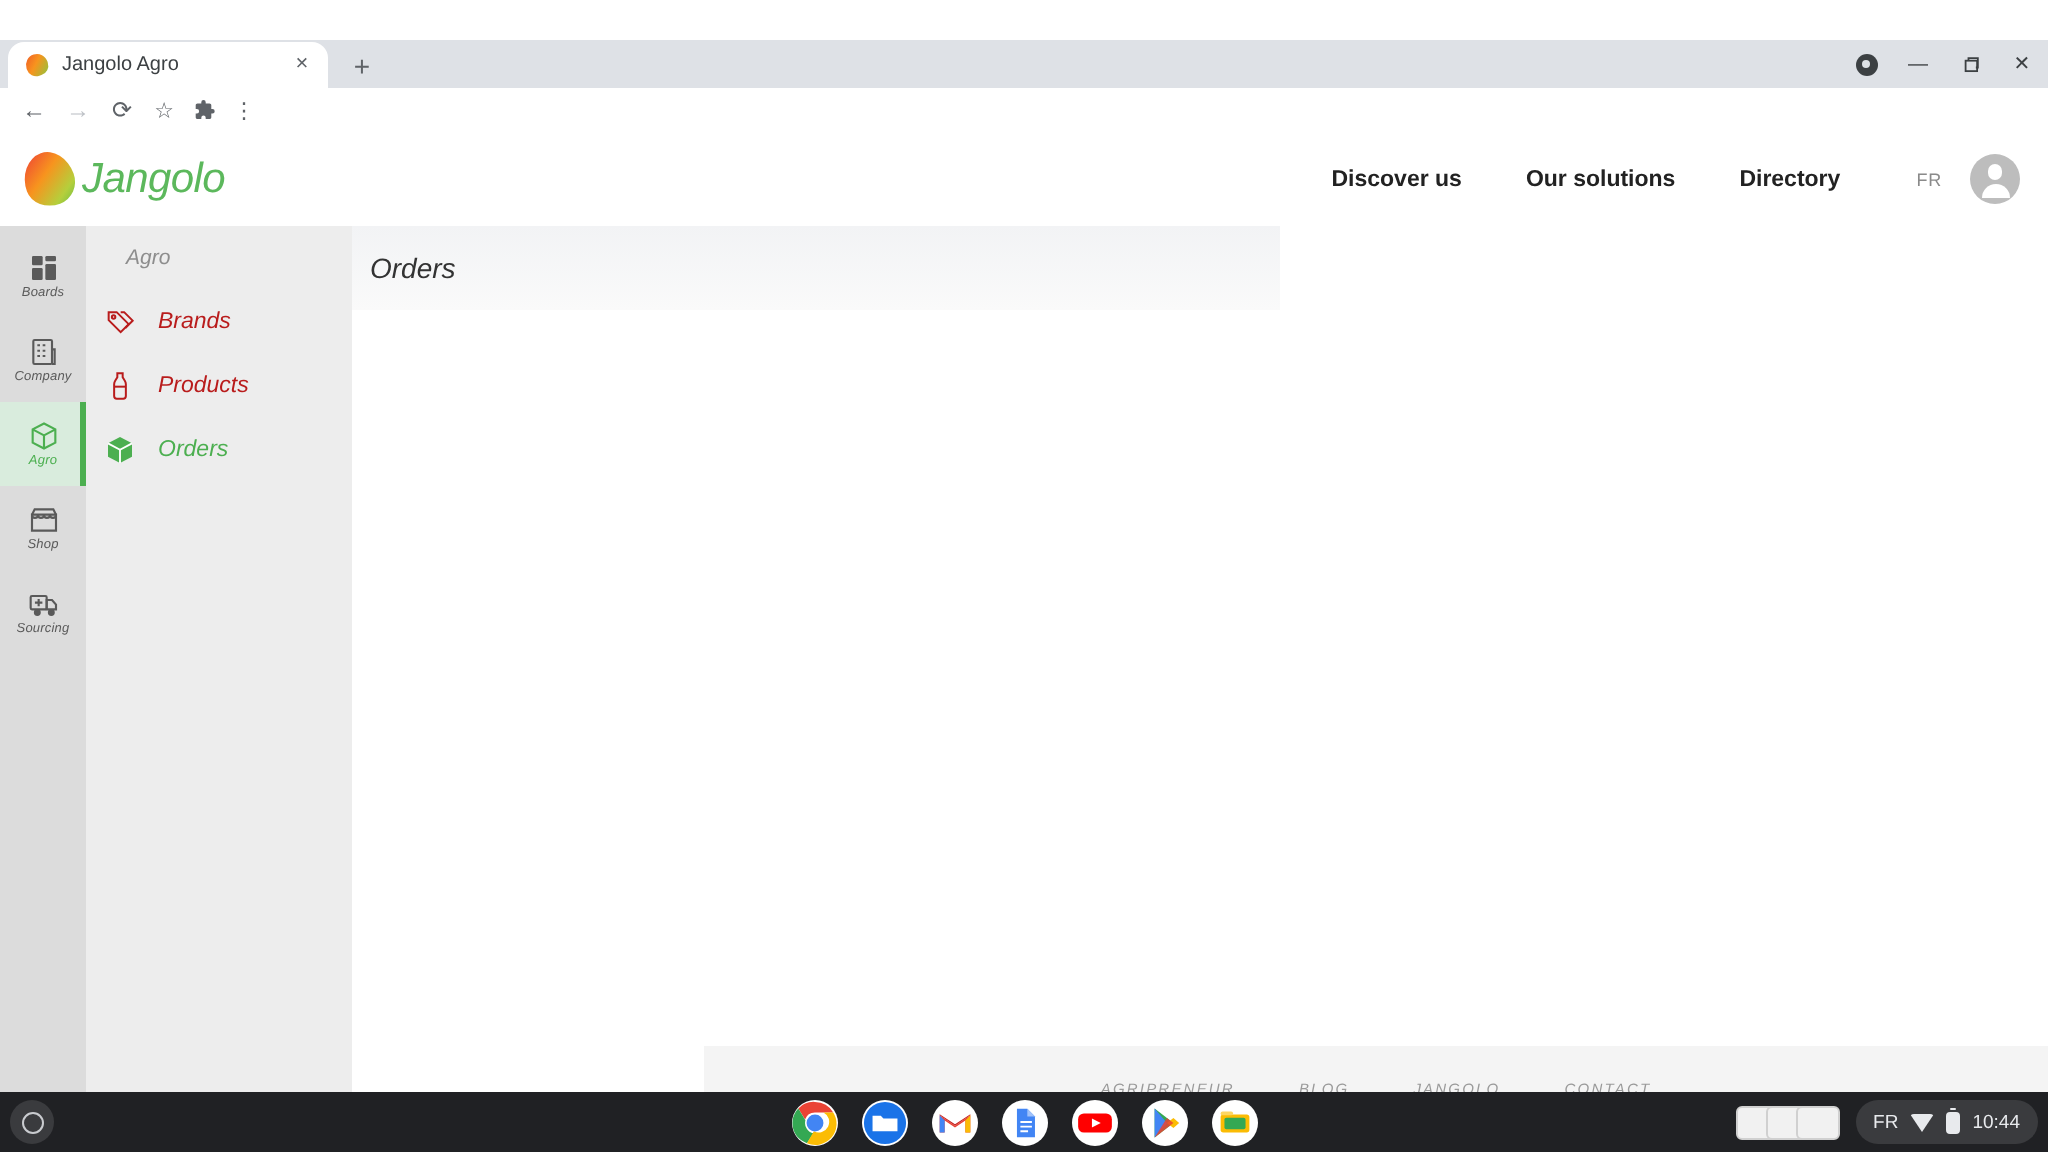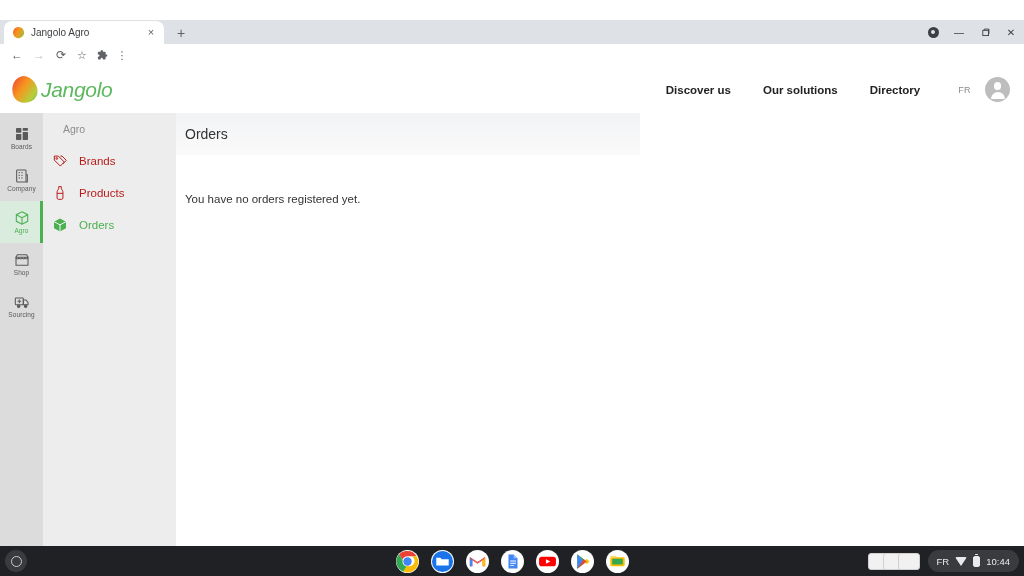--- a/index.html
+++ b/index.html
@@ -124,21 +124,21 @@
   }
   .avatar::before {
     content: ""; position: absolute; top: 5px; width: 7.5px; height: 7.5px;
     border-radius: 50%; background: #ffffff;
   }
   .avatar::after {
     content: ""; position: absolute; bottom: 3px; width: 14px; height: 7px;
     border-radius: 7px 7px 0 0; background: #ffffff;
   }
 
-  .app-body { display: flex; height: 453px; }
+  .app-body { display: flex; height: 453px; font-style: italic; }
 
   
   .rail { width: 43px; background: #dcdcdc; flex: 0 0 auto; padding-top: 4px; }
   .rail-item {
     height: 42px; display: flex; flex-direction: column; align-items: center;
     justify-content: center; gap: 2px; position: relative; color: #5a5a5a;
   }
   .rail-item.active { background: #d9ecdd; color: #4caf50; }
   .rail-item.active::after {
     content: ""; position: absolute; right: 0; top: 0; bottom: 0;
@@ -365,22 +365,27 @@
             </svg>
           <span class="subnav-label">Orders</span>
         </div>
 
       </div>
 
       <div class="main">
         <div class="page-head">
           <div class="page-title">Orders</div>
         </div>
-        <div class="empty-msg">You have no orders registered yet.</div>
-
+
+        <div class="site-footer">
+          <a class="foot-link">AGRIPRENEUR</a>
+          <a class="foot-link">BLOG</a>
+          <a class="foot-link">JANGOLO</a>
+          <a class="foot-link">CONTACT</a>
+        </div>
       </div>
 
     </div>
   </div>
 </div>
 
 <div class="shelf">
   <div class="launcher"></div>
 
   <div class="shelf-apps">

